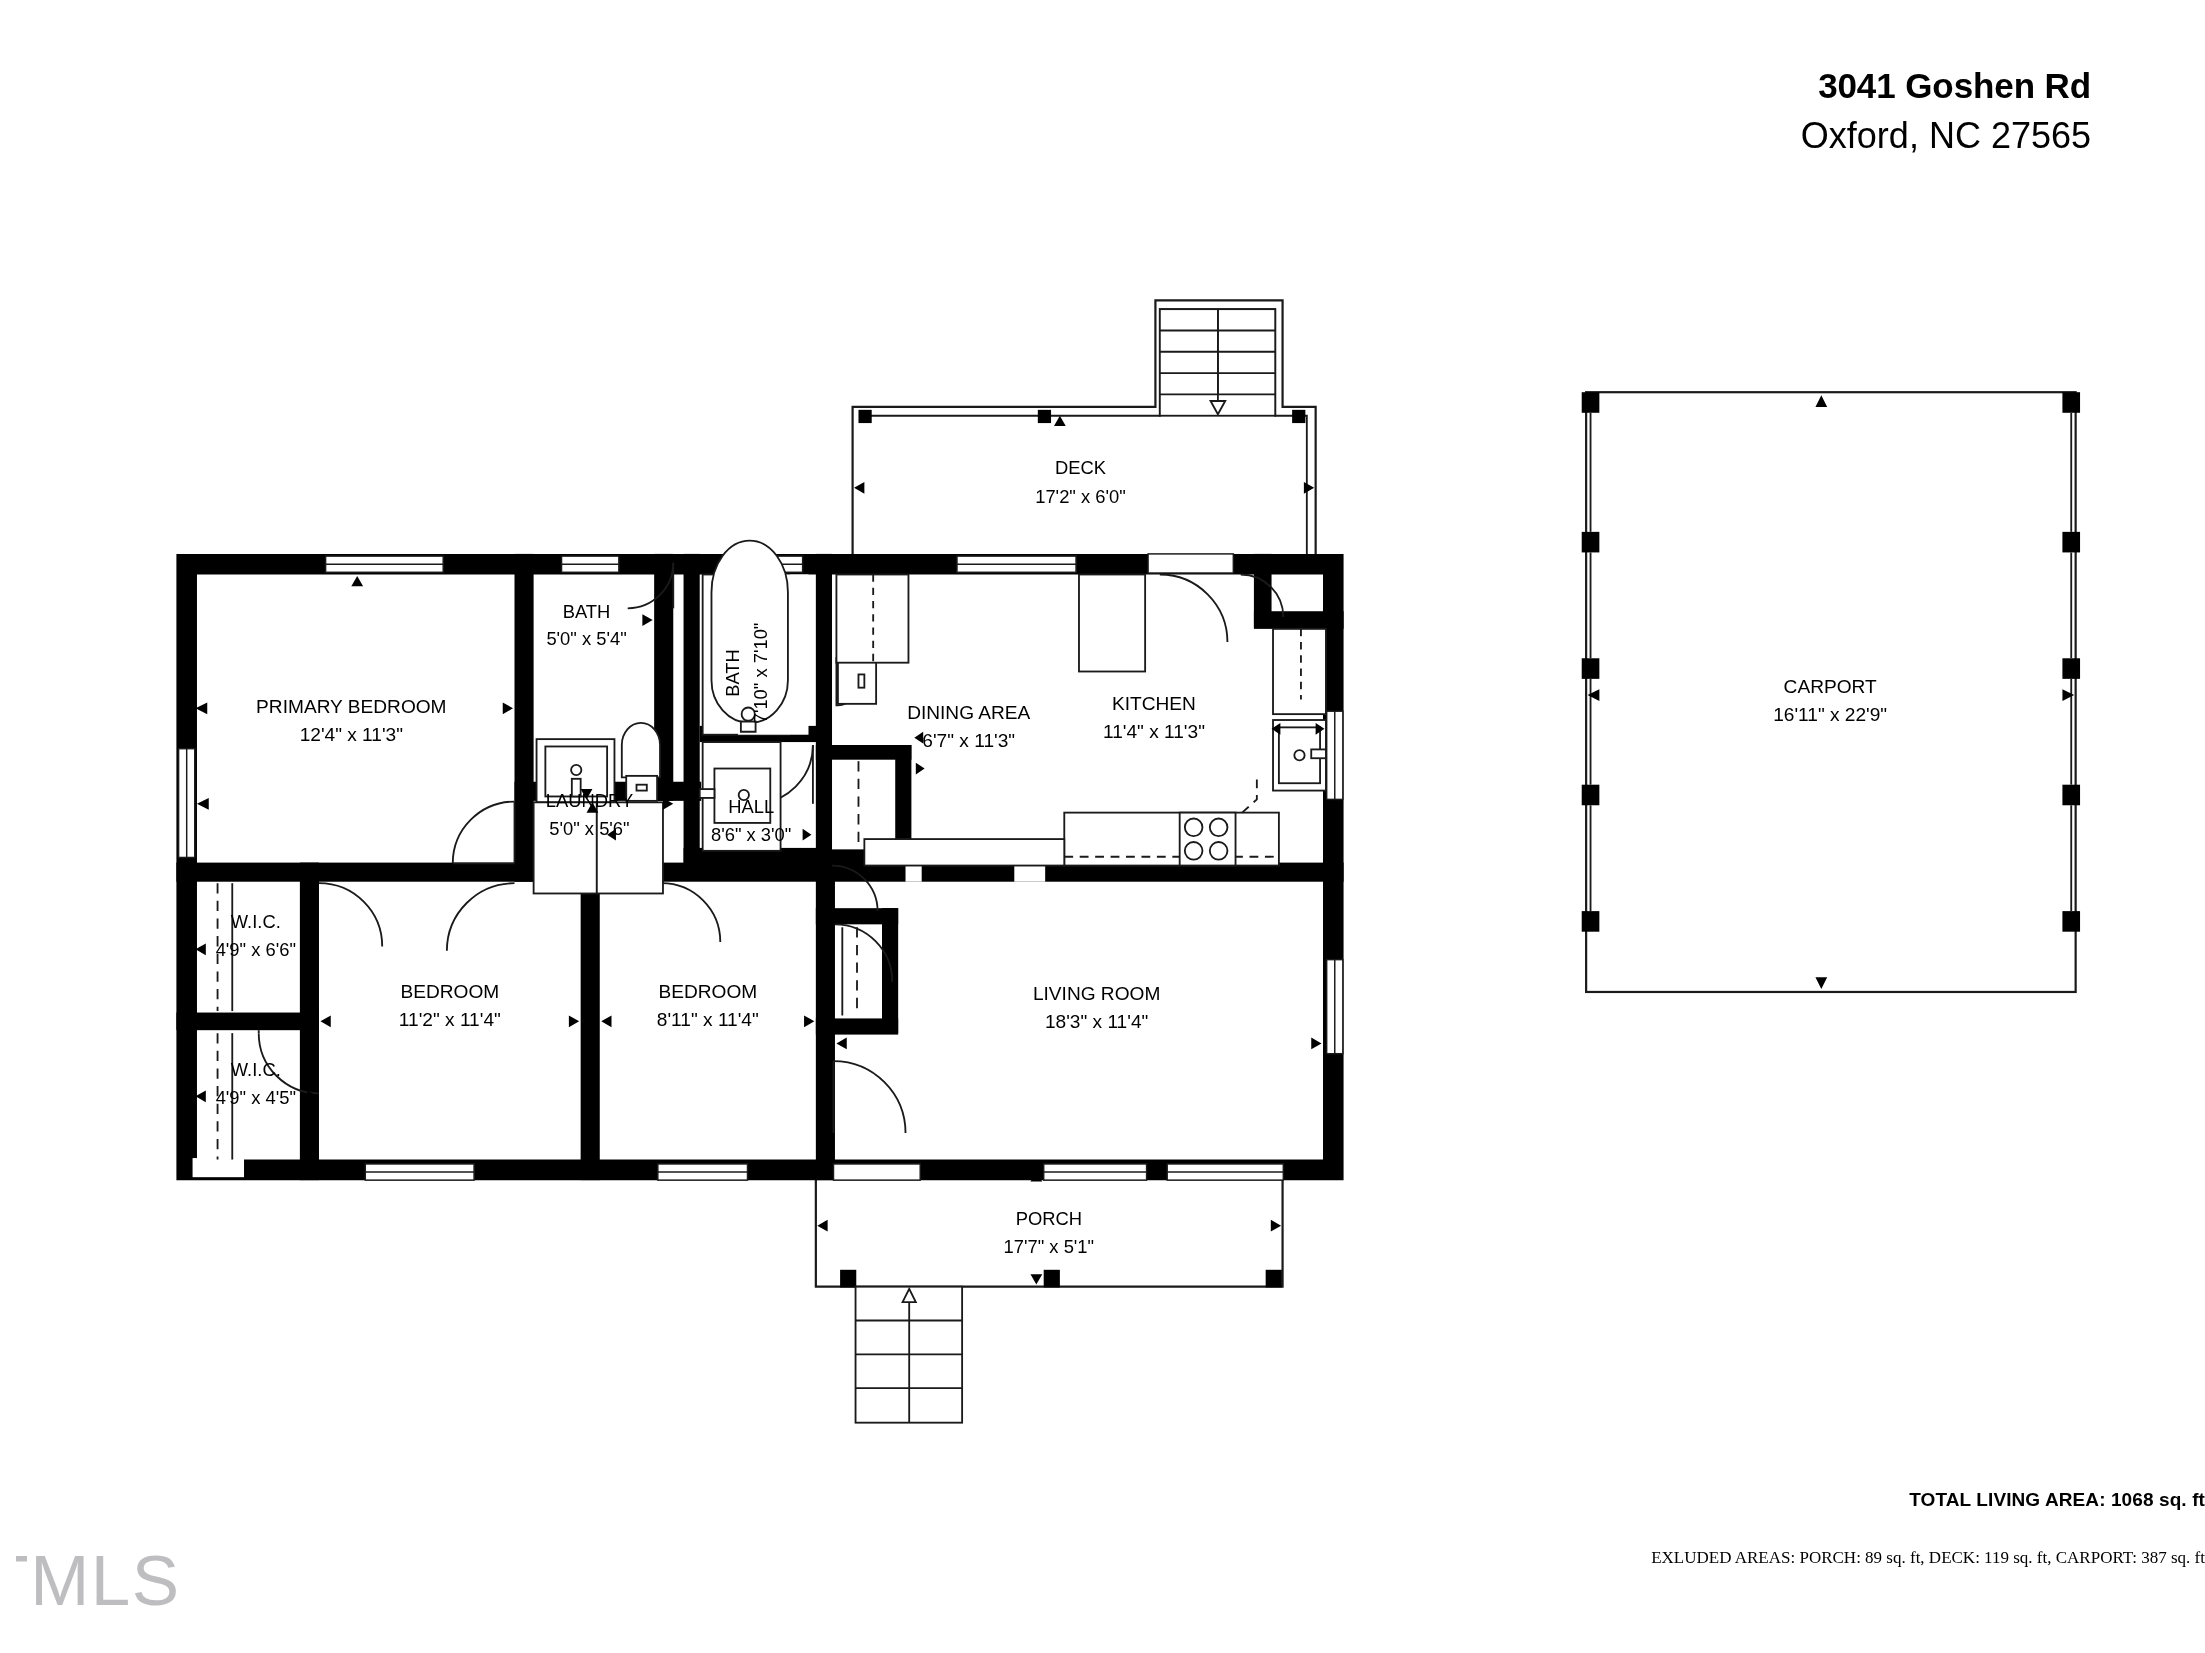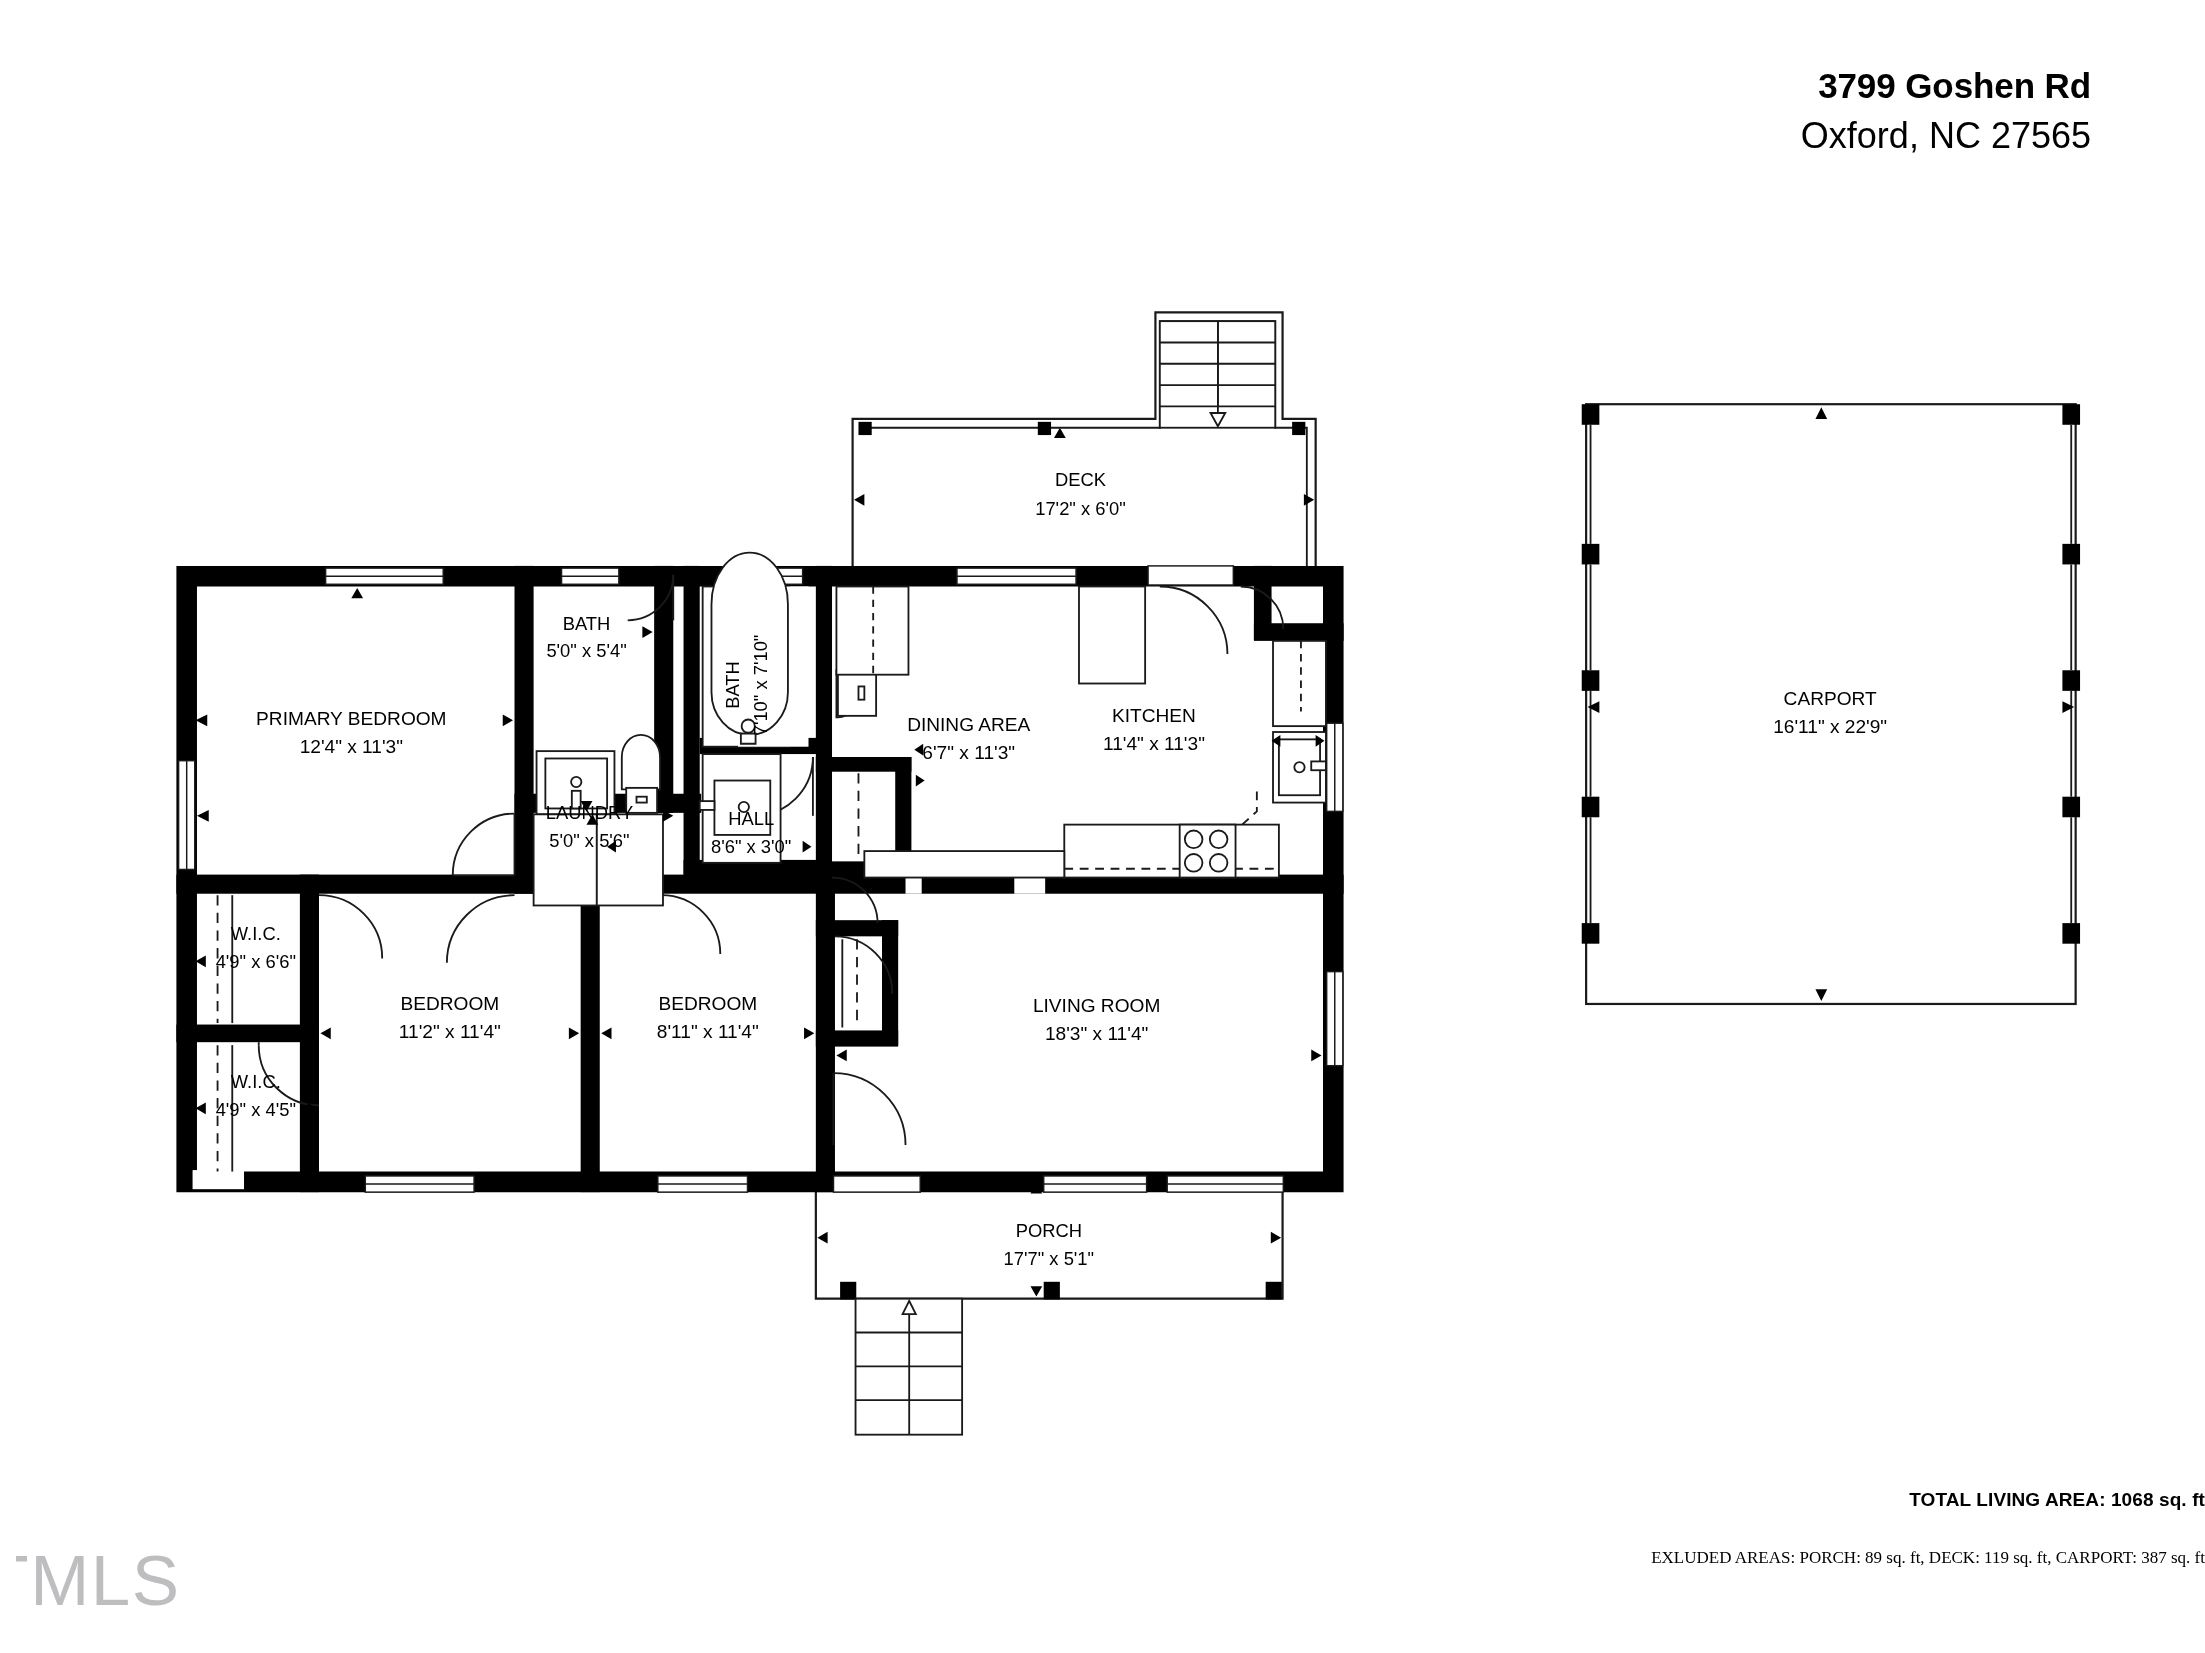--- a/index.html
+++ b/index.html
@@ -36,21 +36,21 @@
     font-weight: normal;
     margin-top: 8.8px;
     white-space: nowrap;
     text-align: right;
   }
 
   
   #plan-stage {
     position: absolute;
     left: 0;
-    top: 16px;
+    top: 4px;
     width: 2205px;
     height: 1232px;
   }
   #plan-svg { display: block; }
 
   
   .rm-name, .rm-dim {
     font-family: "Liberation Sans", sans-serif;
     fill: #000;
     text-anchor: middle;
@@ -103,21 +103,21 @@
     top: 1529px;
     width: 16px;
     height: 103px;
     background: #ffffff;
   }
 </style>
 </head>
 <body>
 
 <div id="address-block">
-  <div id="address-line1">3799 Goshen Rd</div>
+  <div id="address-line1">3041 Goshen Rd</div>
   <div id="address-line2">Oxford, NC 27565</div>
 </div>
 
 <div id="plan-stage">
 <svg id="plan-svg" width="2205" height="1654" viewBox="0 0 3000 2250" xmlns="http://www.w3.org/2000/svg">
 
   <g>
 
     <path d="M1160,548 L1572,548 L1572,403 L1745,403 L1745,548 L1790,548 L1790,775 L1160,775 Z" fill="#ffffff" stroke="#1a1a1a" stroke-width="3"></path>
 

